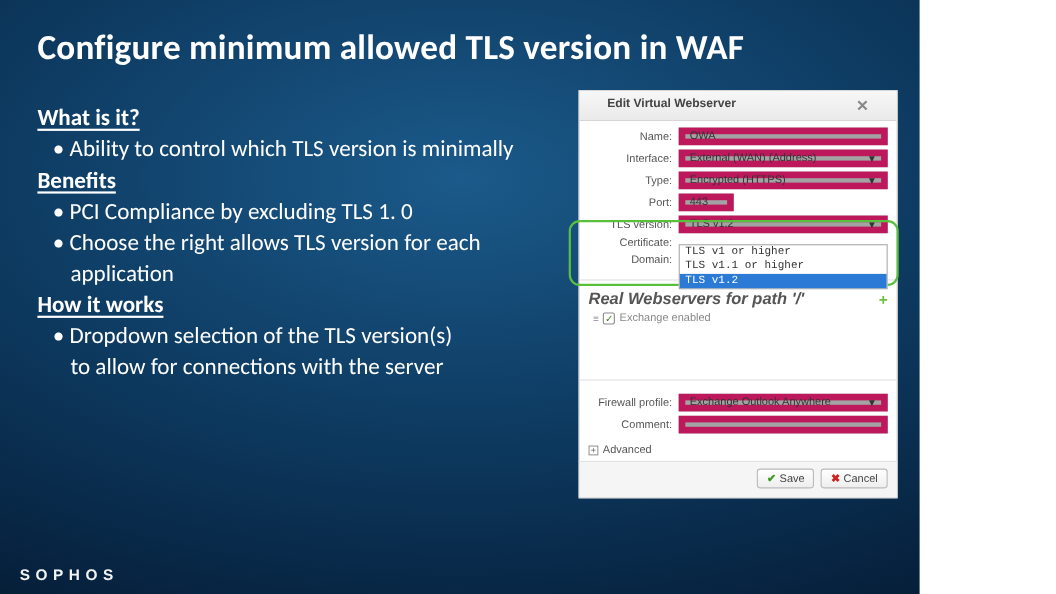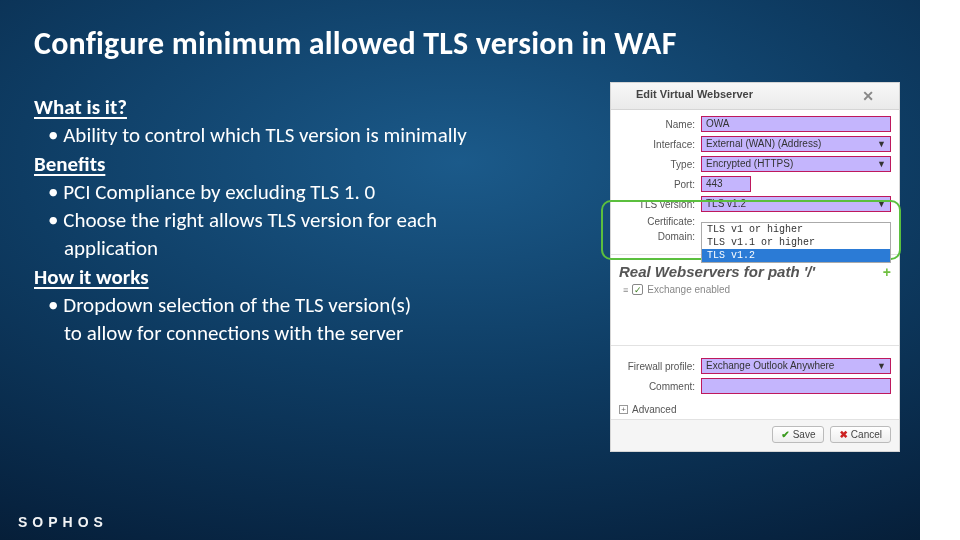--- a/index.html
+++ b/index.html
@@ -1,37 +1,37 @@
 <!DOCTYPE html>
 <html><head>
 <meta charset="utf-8">
 <style>
   * { box-sizing: border-box; margin: 0; padding: 0; }
   html, body { width: 960px; height: 540px; overflow: hidden; font-family: "Segoe UI", Calibri, Arial, sans-serif; }
   .slide {
-    width: 920px; height: 540px;
+    width: 836px; height: 540px;
     background: radial-gradient(ellipse 120% 100% at 50% 30%, #1b5a8a 0%, #0e3c63 40%, #072340 75%, #041324 100%);
     position: relative; color: #fff;
   }
   .title { position: absolute; left: 34px; top: 24px; font-size: 32px; font-weight: 700; color: #fff; letter-spacing: .2px; }
   .body { position: absolute; left: 34px; top: 92px; width: 590px; font-size: 21px; line-height: 1.32; }
   .h { font-weight: 700; text-decoration: underline; text-underline-offset: 3px; margin-top: 2px; }
   .bul { padding-left: 14px; }
   .cont { padding-left: 30px; }
   .logo { position: absolute; left: 18px; bottom: 10px; font-size: 14px; letter-spacing: 5px; font-weight: 600; color: #fff; opacity: .95; font-family: Arial, sans-serif; }
 
   
   .panel { position: absolute; right: 20px; top: 82px; width: 290px; background: #fff; color: #444; font-size: 10px; font-family: Tahoma, Arial, sans-serif; border: 1px solid #d5d5d5; }
   .panel-head { background: linear-gradient(#f7f7f7,#eaeaea); border-bottom: 1px solid #d5d5d5; padding: 5px 25px; display: flex; align-items: flex-start; justify-content: space-between; gap: 28px; }
   .panel-title { font-weight: 600; color: #444; font-size: 11px; }
   .close-x { color: #888; font-size: 14px; font-weight: 700; cursor: default; }
   .form { padding: 6px 8px 2px 8px; position: relative; }
   .row { display: flex; align-items: center; margin-bottom: 4px; }
   .lbl { width: 82px; text-align: right; padding-right: 6px; color: #555; }
-  .field { flex: 1; border: 1px solid #be185d; background: #c4b5fd; height: 16px; line-height: 14px; padding: 0 4px; font-size: 10px; color: #333; display: flex; align-items: center; justify-content: space-between; }
+  .field { flex: 1; border: 6px solid #be185d; background: #a3a3a3; height: 16px; line-height: 14px; padding: 0 4px; font-size: 10px; color: #333; display: flex; align-items: center; justify-content: space-between; }
   .field .caret { color: #333; font-size: 9px; }
   .dropdown { position: relative; }
   .dd-list { position: absolute; left: 90px; right: 8px; top: 16px; border: 1px solid #aaa; background: #fff; z-index: 3; }
   .dd-item { padding: 1px 5px; font-size: 10px; color: #333; font-family: Liberation Mono, monospace; }
   .dd-item.sel { background: #2b7bd6; color: #fff; }
   .highlight-box { position: absolute; border: 2px solid #5bbf3e; border-radius: 10px; pointer-events: none; }
   .sep { border: none; border-top: 1px solid #e2e2e2; margin: 6px 0; }
   .sub-head { display: flex; justify-content: space-between; align-items: center; padding: 2px 8px; }
   .sub-head .txt { font-style: italic; color: #555; font-size: 15px; font-weight: 600; }
   .plus { color: #6fbf3f; font-size: 14px; font-weight: 700; }

